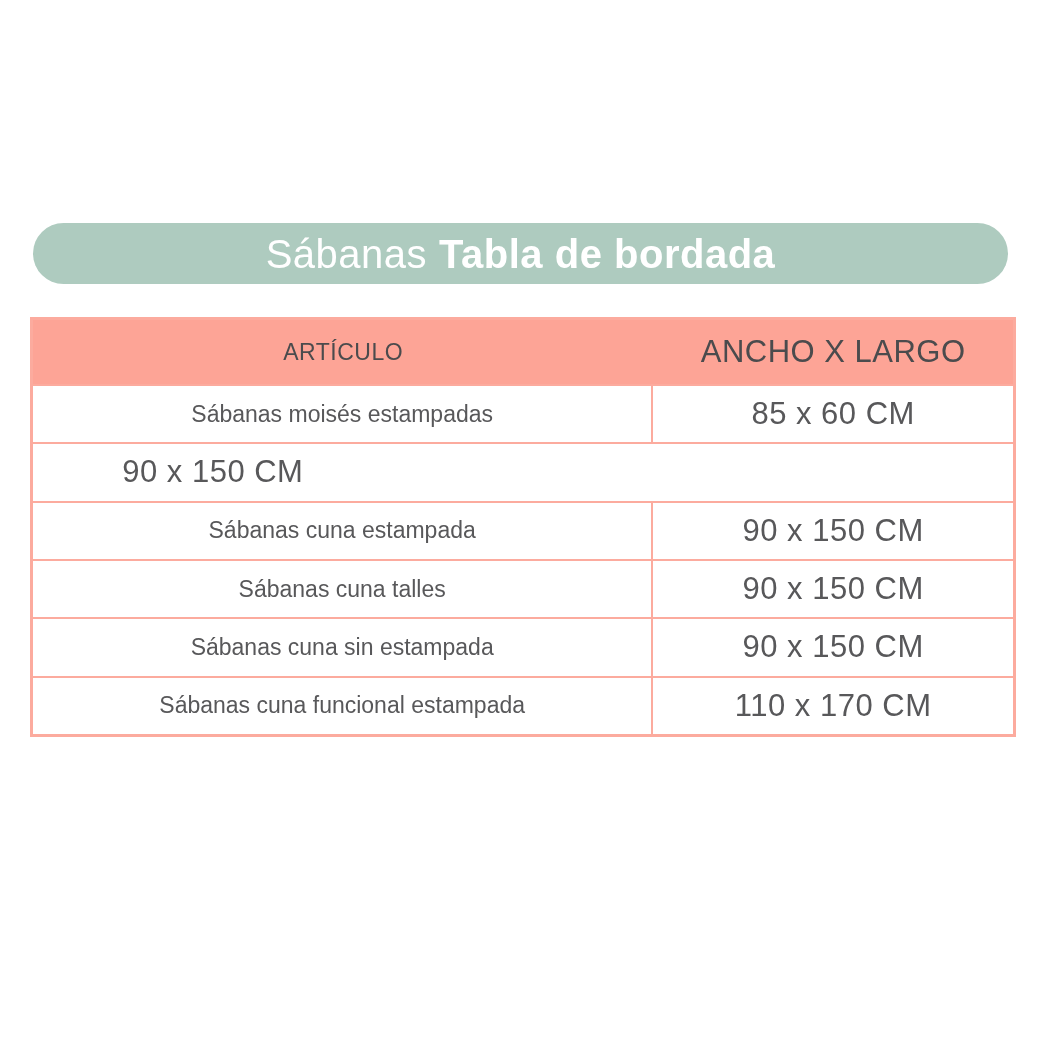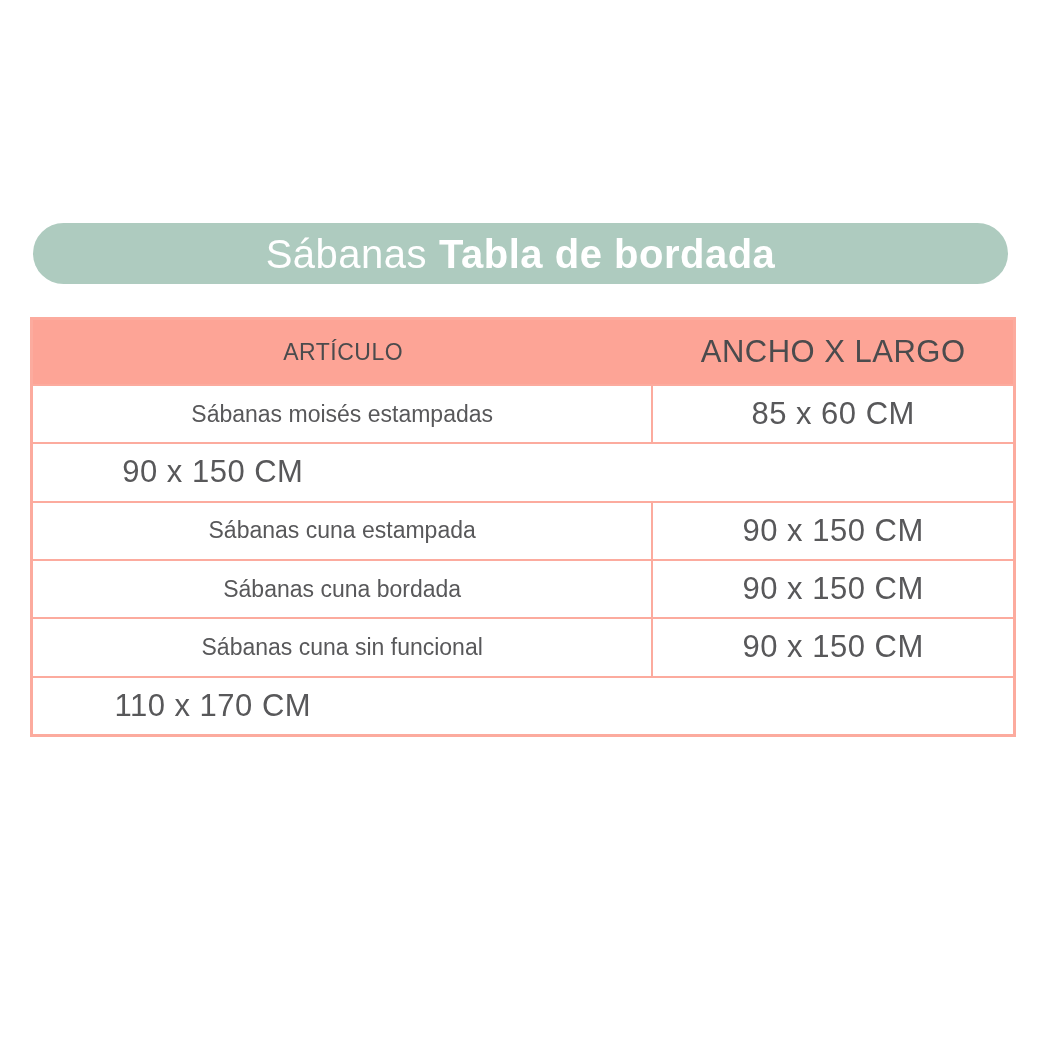--- a/index.html
+++ b/index.html
@@ -126,27 +126,28 @@
     <div class="trow">
       <div class="cell-size">90 x 150 CM</div>
     </div>
 
     <div class="trow">
       <div class="cell-article">Sábanas cuna estampada</div>
       <div class="cell-size">90 x 150 CM</div>
     </div>
 
     <div class="trow">
-      <div class="cell-article">Sábanas cuna bordada</div>
+      <div class="cell-article">Sábanas cuna talles</div>
       <div class="cell-size">90 x 150 CM</div>
     </div>
 
     <div class="trow">
-      <div class="cell-article">Sábanas cuna sin funcional</div>
+      <div class="cell-article">Sábanas cuna sin estampada</div>
       <div class="cell-size">90 x 150 CM</div>
     </div>
 
     <div class="trow">
+      <div class="cell-article">Sábanas cuna funcional estampada</div>
       <div class="cell-size">110 x 170 CM</div>
     </div>
 
   </div>
 </div>
 
 </body></html>

